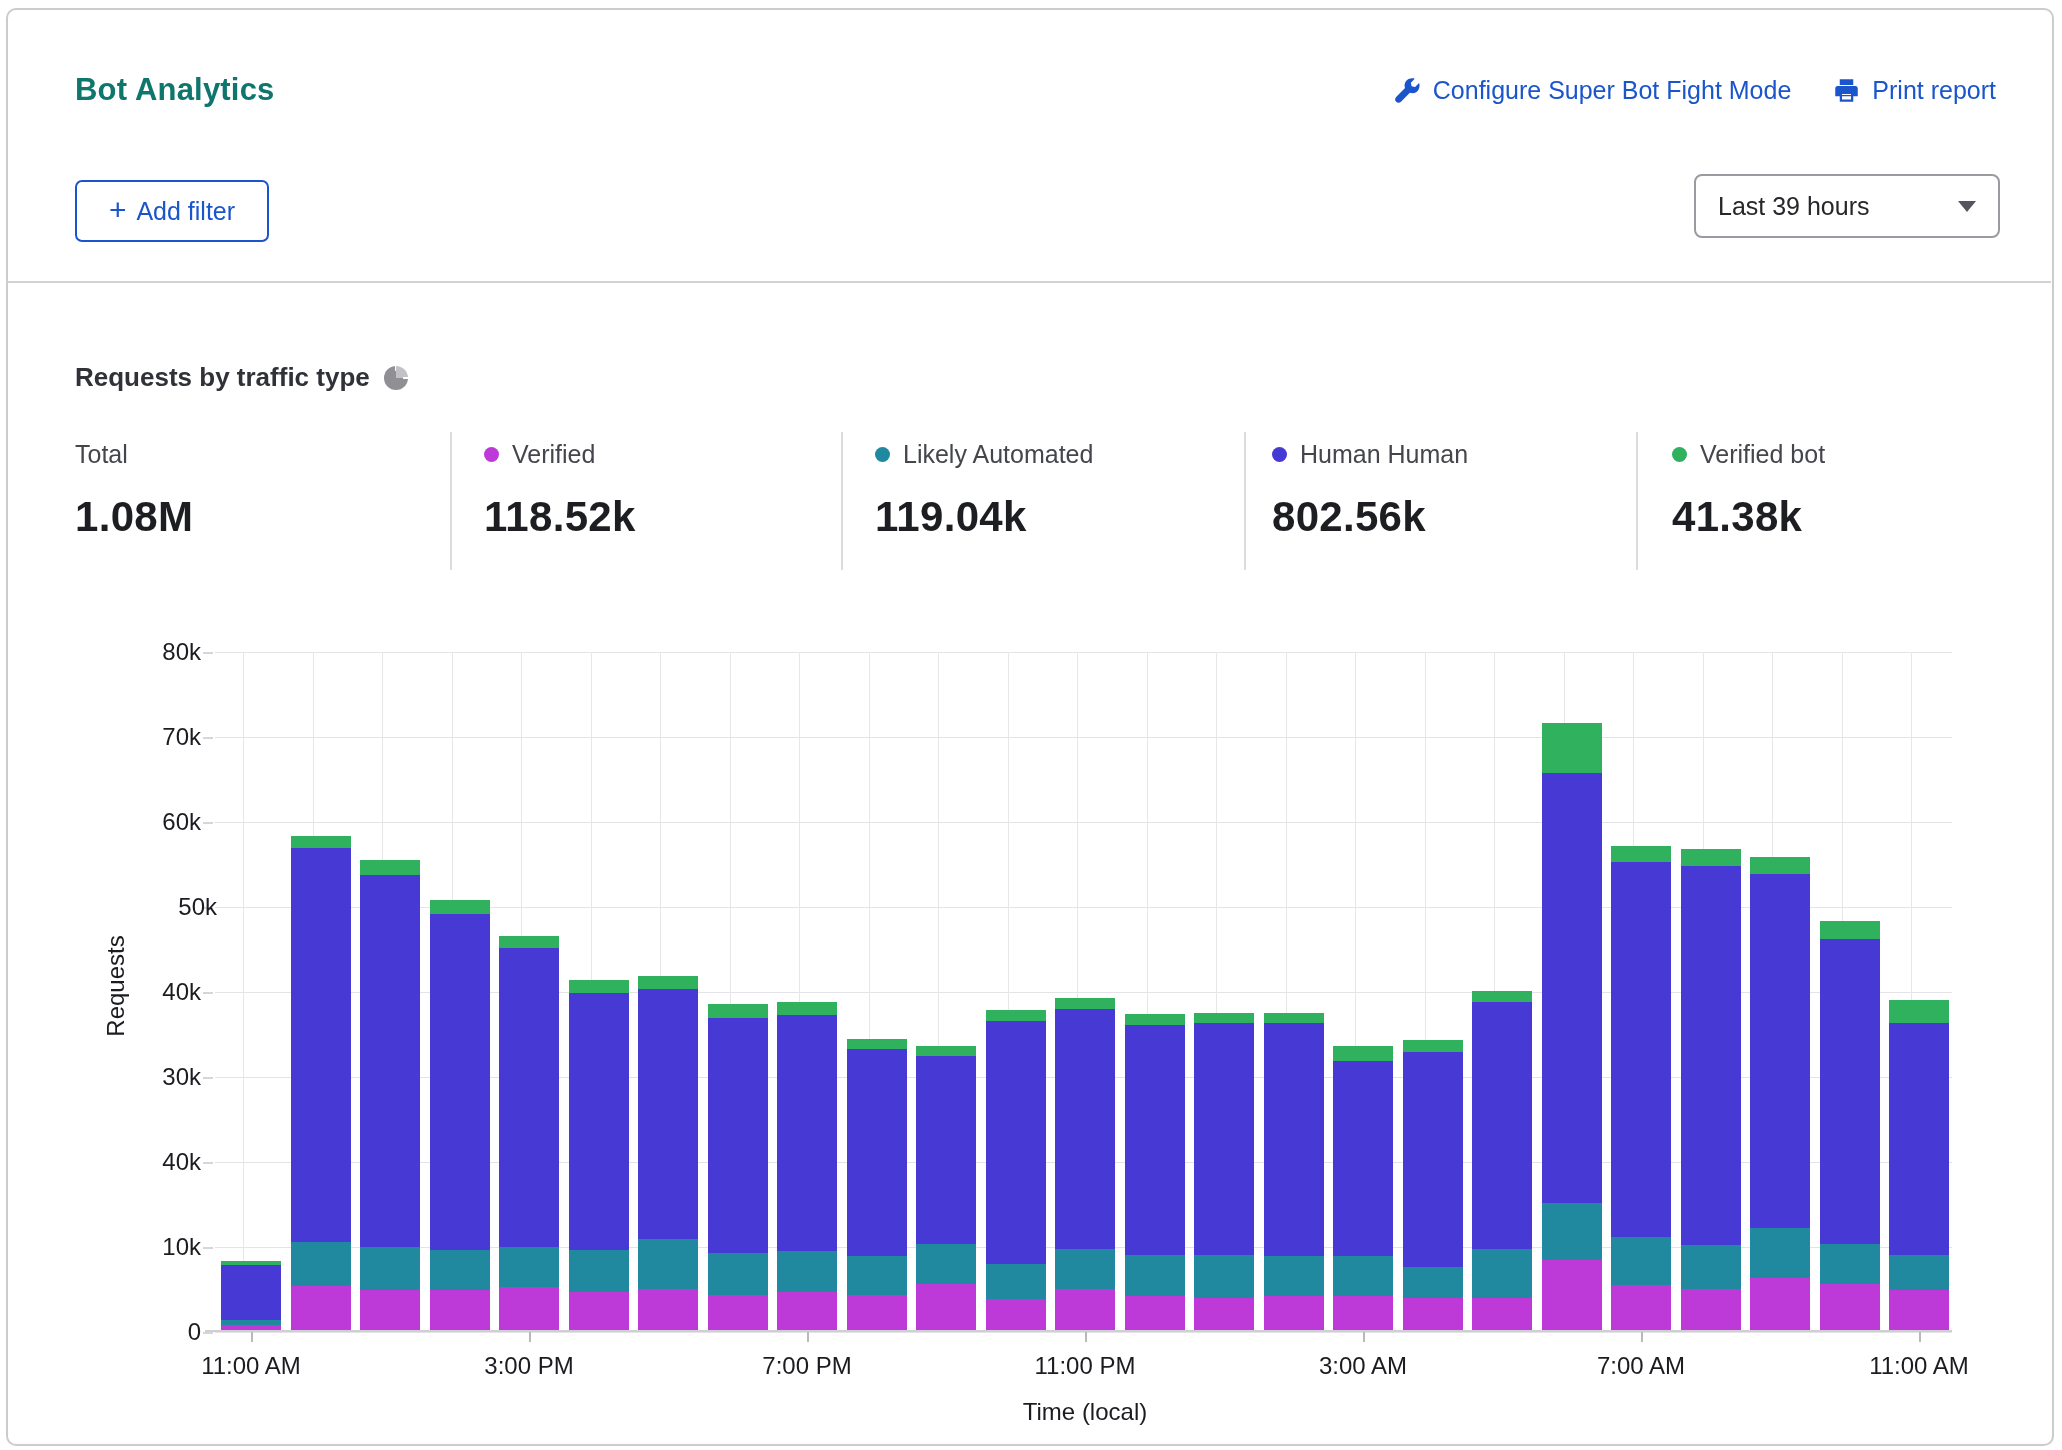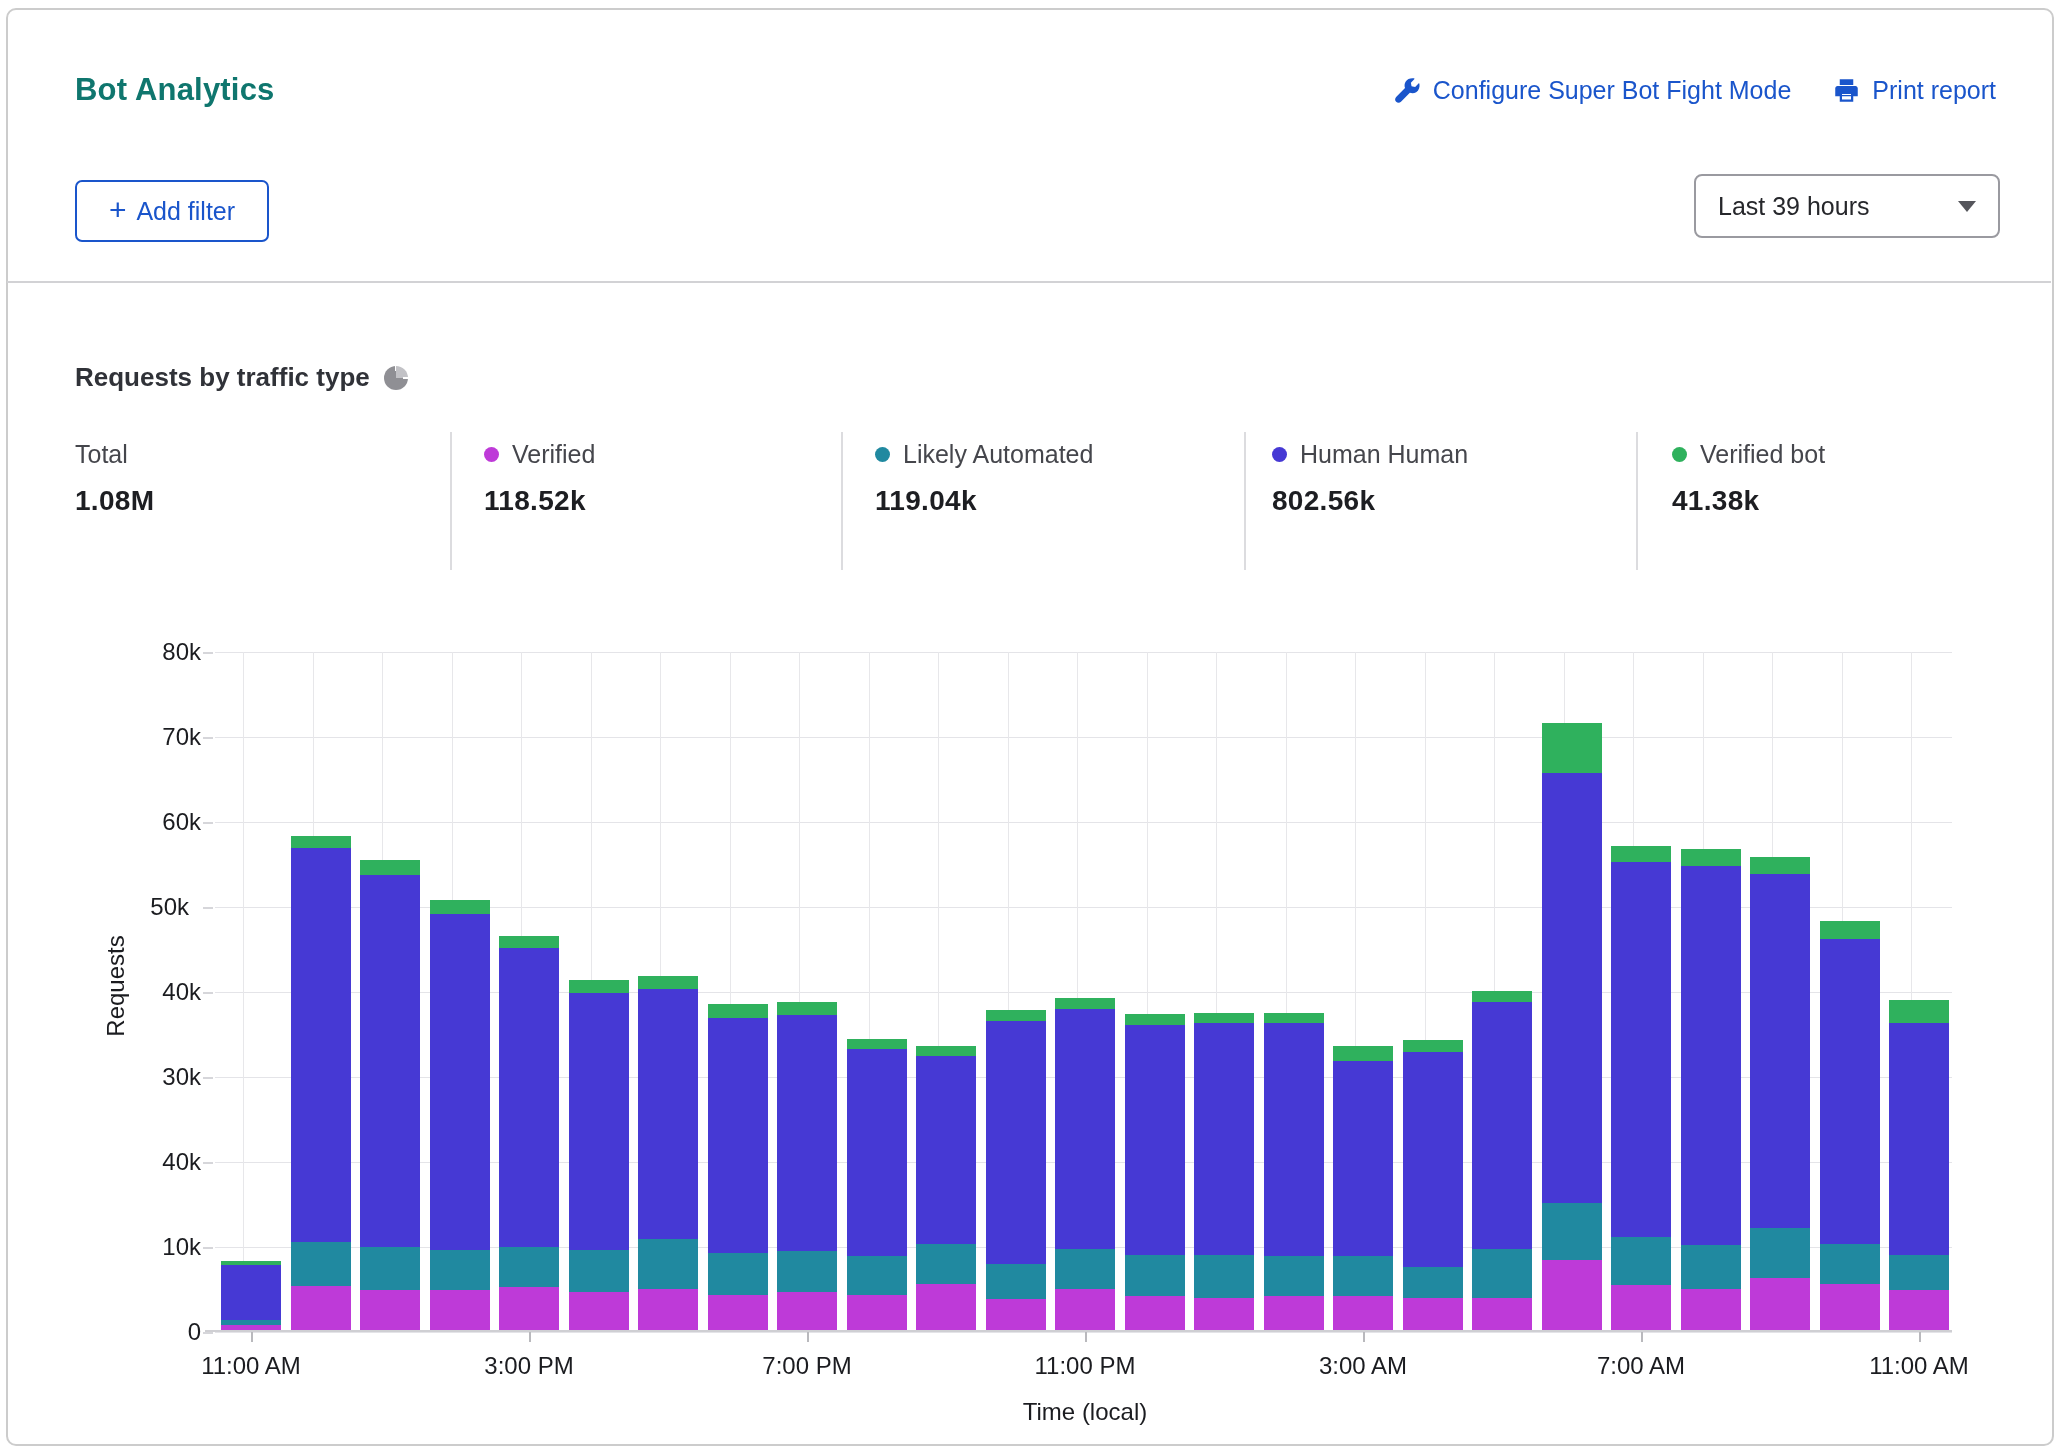--- a/index.html
+++ b/index.html
@@ -44,21 +44,21 @@
     position:absolute;left:75px;top:362px;font-size:26px;font-weight:700;color:#303238;
     display:flex;align-items:center;gap:14px;
   }
   .pie-icon{
     width:24px;height:24px;border-radius:50%;
     background:conic-gradient(from 0deg,#c2c2c6 0deg 86deg,#ffffff 86deg 94deg,#8f8f94 94deg 356deg,#ffffff 356deg 360deg);
   }
   .stat{position:absolute;top:440px;}
   .stat .lab{display:flex;align-items:center;gap:13px;font-size:25px;color:#45464c;}
   .stat .dot{width:15px;height:15px;border-radius:50%;}
-  .stat .val{margin-top:16px;font-size:28px;font-weight:700;color:#1d1e22;letter-spacing:.3px;}
+  .stat .val{margin-top:24px;font-size:42px;font-weight:700;color:#1d1e22;letter-spacing:.3px;}
   .stat-divider{position:absolute;top:432px;height:138px;width:0;border-left:2px solid #dcdcdf;}
   
   #plot{position:absolute;left:215px;top:652px;width:1737px;height:680px;}
   .gl-h{position:absolute;left:0;width:100%;height:0;border-top:1px solid #e4e4e8;}
   .gl-v{position:absolute;top:0;height:100%;width:0;border-left:1px solid #e7e7ea;}
   .baseline{position:absolute;left:-10px;right:0;bottom:0;border-top:2px solid #cfcfd3;width:1747px;}
   .ytick{position:absolute;width:10px;height:0;border-top:2px solid #d6d6da;left:-12px;}
   .xtick{position:absolute;width:0;height:10px;border-left:2px solid #b9b9bd;top:680px;}
   .ylab{position:absolute;right:1862px;width:90px;text-align:right;font-size:24px;color:#1b1c20;}
   .xlab{position:absolute;top:1352px;width:220px;text-align:center;font-size:24px;color:#1b1c20;}
@@ -357,21 +357,21 @@
     <div class="xtick" style="left: 1148px;"></div>
     <div class="xtick" style="left: 1426px;"></div>
     <div class="xtick" style="left: 1704px;"></div>
   </div>
 <div id="axis-labels">
     <div class="ylab" style="position: absolute; left: 111px; top: 1318px; right: auto;">0</div>
     <div class="ylab" style="position: absolute; left: 111px; top: 1233px; right: auto;">10k</div>
     <div class="ylab" style="position: absolute; left: 111px; top: 1148px; right: auto;">40k</div>
     <div class="ylab" style="position: absolute; left: 111px; top: 1063px; right: auto;">30k</div>
     <div class="ylab" style="position: absolute; left: 111px; top: 978px; right: auto;">40k</div>
-    <div class="ylab" style="position: absolute; left: 99px; top: 893px; right: auto;">50k</div>
+    <div class="ylab" style="position: absolute; left: 127px; top: 893px; right: auto;">50k</div>
     <div class="ylab" style="position: absolute; left: 111px; top: 808px; right: auto;">60k</div>
     <div class="ylab" style="position: absolute; left: 111px; top: 723px; right: auto;">70k</div>
     <div class="ylab" style="position: absolute; left: 111px; top: 638px; right: auto;">80k</div>
     <div class="xlab" style="left: 141px;">11:00 AM</div>
     <div class="xlab" style="left: 419px;">3:00 PM</div>
     <div class="xlab" style="left: 697px;">7:00 PM</div>
     <div class="xlab" style="left: 975px;">11:00 PM</div>
     <div class="xlab" style="left: 1253px;">3:00 AM</div>
     <div class="xlab" style="left: 1531px;">7:00 AM</div>
     <div class="xlab" style="left: 1809px;">11:00 AM</div>

